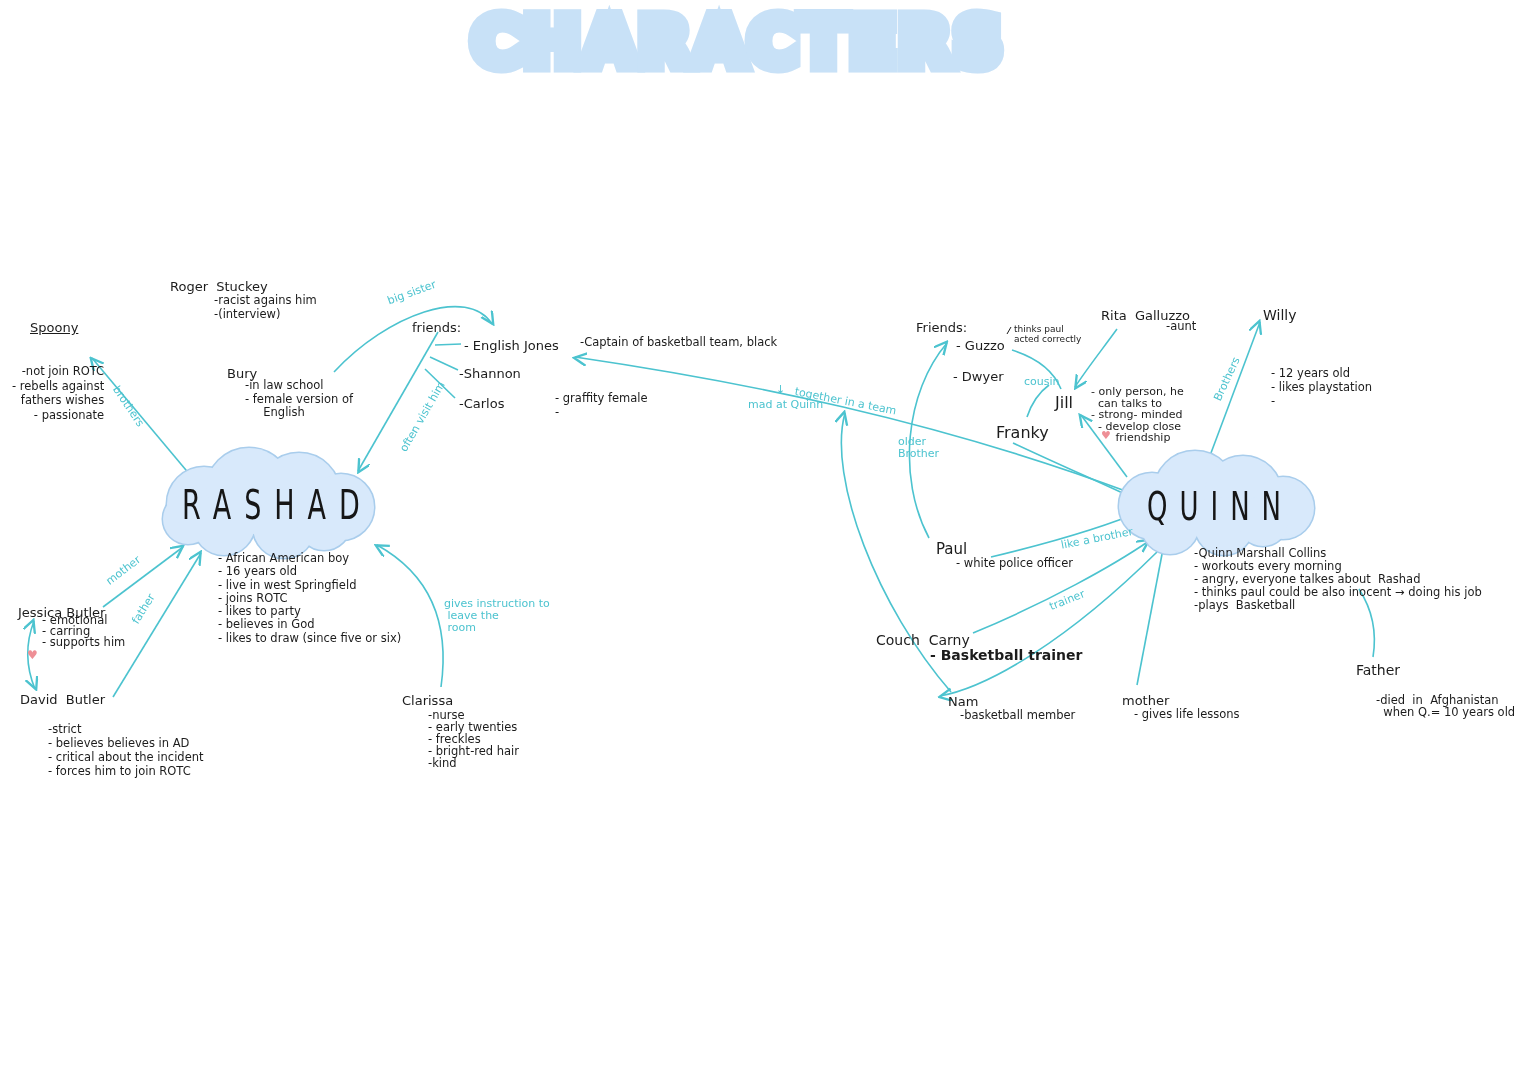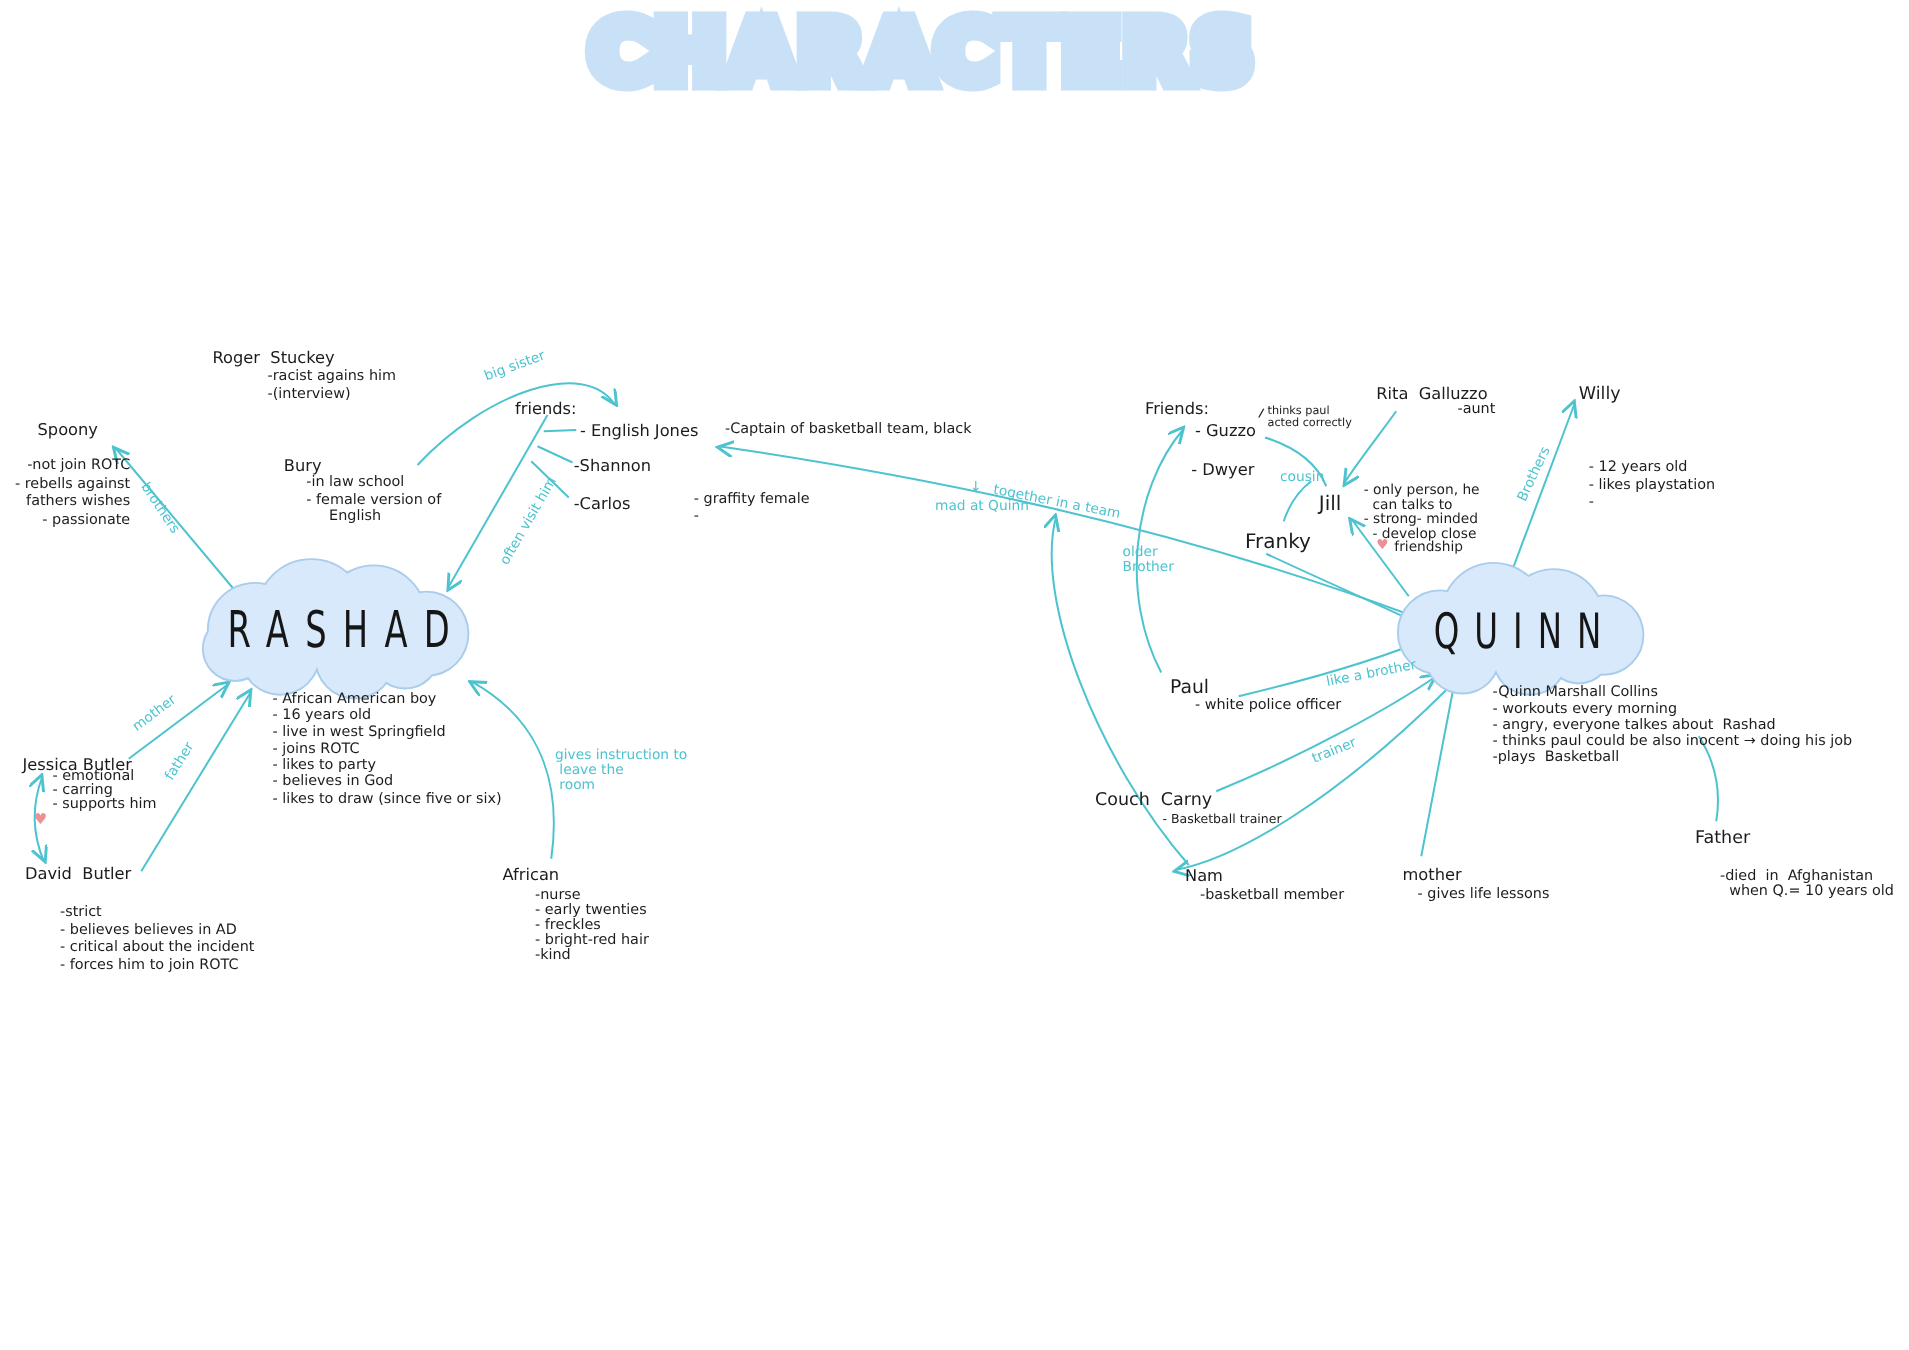--- a/index.html
+++ b/index.html
@@ -112,21 +112,21 @@
 
   <div id="bubble-word">CHARACTERS</div>
 
   <div class="cloud-word" style="left:182px;top:489px;width:190px;">RASHAD</div>
   <div class="cloud-word" style="left:1142px;top:491px;width:156px;font-size:26px;letter-spacing:12px;">QUINN</div>
 
   <div class="abs t" style="left:170px;top:279px;">Roger  Stuckey</div>
   <div class="abs l" style="left:214px;top:294px;">-racist agains him
 -(interview)</div>
 
-  <div class="abs t" style="left:30px;top:337px;">Spoony</div>
+  <div class="abs t" style="left:30px;top:320px;text-decoration:underline;">Spoony</div>
   <div class="abs l" style="left:12px;top:364px;line-height:14.5px;text-align:right;">-not join ROTC
 - rebells against
   fathers wishes
 - passionate</div>
 
   <div class="abs t" style="left:227px;top:366px;">Bury</div>
   <div class="abs l" style="left:245px;top:379px;">-in law school
 - female version of
      English</div>
 
@@ -151,21 +151,21 @@
 - carring
 - supports him</div>
   <div class="abs heart" style="left:27px;top:648px;">♥</div>
 
   <div class="abs t" style="left:20px;top:692px;">David  Butler</div>
   <div class="abs l" style="left:48px;top:722px;line-height:14px;">-strict
 - believes believes in AD
 - critical about the incident
 - forces him to join ROTC</div>
 
-  <div class="abs t" style="left:402px;top:693px;">African</div>
+  <div class="abs t" style="left:402px;top:693px;">Clarissa</div>
   <div class="abs l" style="left:428px;top:709px;line-height:12px;">-nurse
 - early twenties
 - freckles
 - bright-red hair
 -kind</div>
 
   <div class="abs t" style="left:916px;top:320px;">Friends:</div>
   <div class="abs t" style="left:956px;top:338px;">- Guzzo</div>
   <div class="abs tiny" style="left:1014px;top:324px;">thinks paul
 acted correctly</div>
@@ -190,21 +190,21 @@
   <div class="abs l" style="left:1194px;top:547px;line-height:13px;">-Quinn Marshall Collins
 - workouts every morning
 - angry, everyone talkes about  Rashad
 - thinks paul could be also inocent → doing his job
 -plays  Basketball</div>
 
   <div class="abs big" style="left:936px;top:540px;font-size:15px;">Paul</div>
   <div class="abs l" style="left:956px;top:557px;">- white police officer</div>
 
   <div class="abs med" style="left:876px;top:632px;">Couch  Carny</div>
-  <div class="abs l" style="left:930px;top:649px;font-size:10px;">- Basketball trainer</div>
+  <div class="abs l" style="left:930px;top:649px;font-size:14px;font-weight:bold;">- Basketball trainer</div>
 
   <div class="abs t" style="left:948px;top:694px;">Nam</div>
   <div class="abs l" style="left:960px;top:709px;">-basketball member</div>
 
   <div class="abs t" style="left:1122px;top:693px;">mother</div>
   <div class="abs l" style="left:1134px;top:708px;">- gives life lessons</div>
 
   <div class="abs med" style="left:1356px;top:662px;">Father</div>
   <div class="abs l" style="left:1376px;top:694px;line-height:12px;">-died  in  Afghanistan
   when Q.= 10 years old</div>

